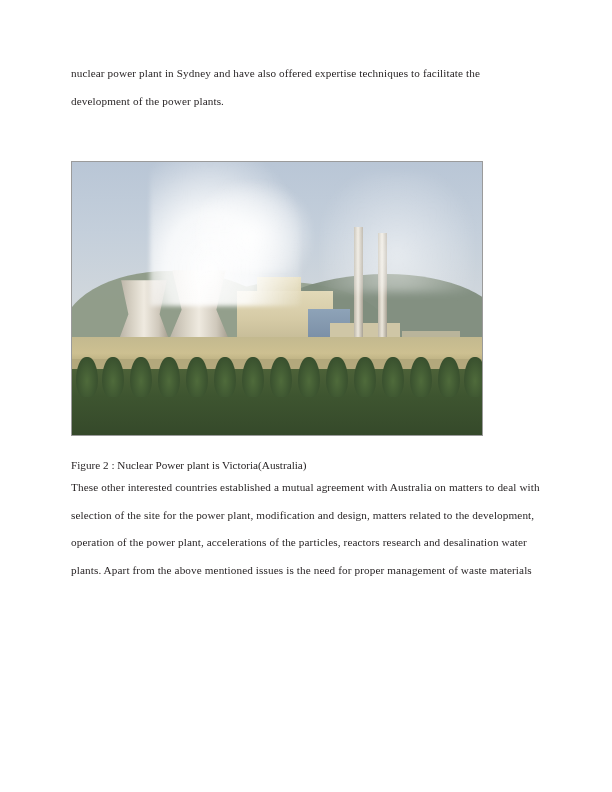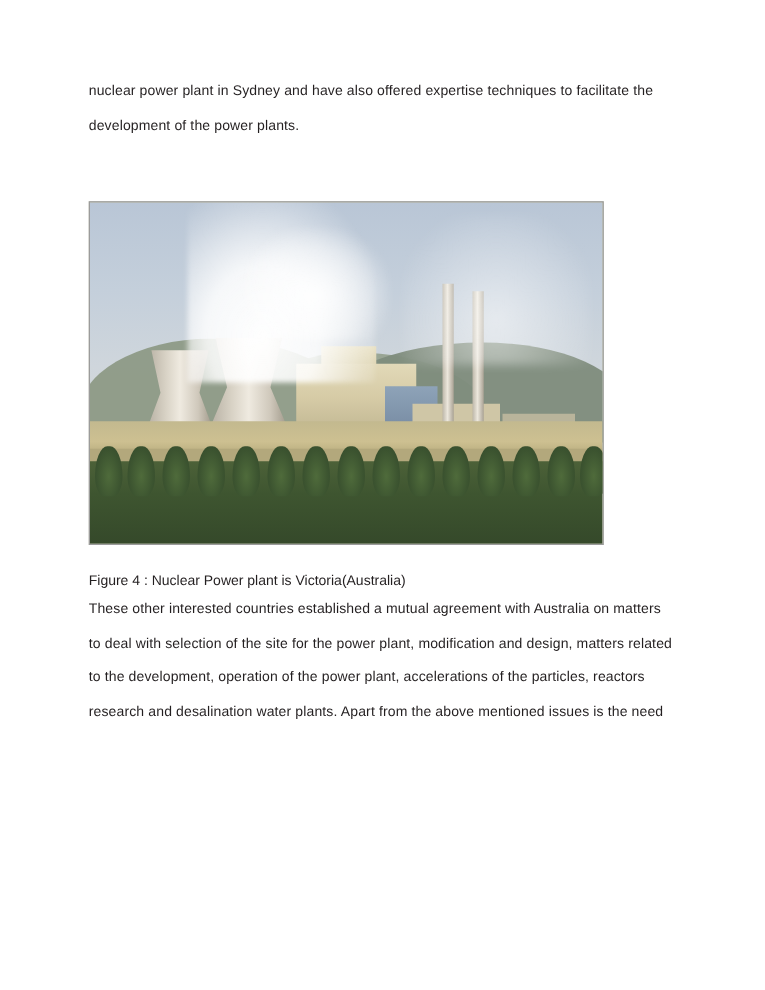--- a/index.html
+++ b/index.html
@@ -6,21 +6,21 @@
     margin: 0;
     padding: 0;
     background: #ffffff;
   }
   .page {
     position: relative;
     width: 612px;
     height: 584px;
     background: #ffffff;
     overflow: hidden;
-    font-family: Liberation Sans, sans-serif;
+    font-family: Liberation Serif, serif;
     color: #231f20;
   }
   .content {
     position: absolute;
     left: 71px;
     top: 60px;
     width: 470px;
   }
   p.body-text {
     margin: 0 0 0 0;
@@ -277,18 +277,18 @@
         <div class="tree" style="left:226px;"></div>
         <div class="tree" style="left:254px;"></div>
         <div class="tree" style="left:282px;"></div>
         <div class="tree" style="left:310px;"></div>
         <div class="tree" style="left:338px;"></div>
         <div class="tree" style="left:366px;"></div>
         <div class="tree" style="left:392px;"></div>
       </div>
     </div>
 
-    <div class="figure-caption">Figure 4 : Nuclear Power plant is Victoria(Australia)</div>
+    <div class="figure-caption">Figure 2 : Nuclear Power plant is Victoria(Australia)</div>
 
     <p class="body-text para-bottom">These other interested countries established a mutual agreement with Australia on matters to deal with selection of the site for the power plant, modification and design, matters related to the development, operation of the power plant, accelerations of the particles, reactors research and desalination water plants. Apart from the above mentioned issues is the need for proper management of waste materials that results from fuels supply. The power machines which were employed at the site were to offer turbine generators operating at high speeds. To ensure safety measures in the generation of nuclear power, the Minister for Science and Technology in Australia has maintained a close link with the International Atomic Energy Agency. The</p>
 
   </div>
 </div>
 
 </body></html>

